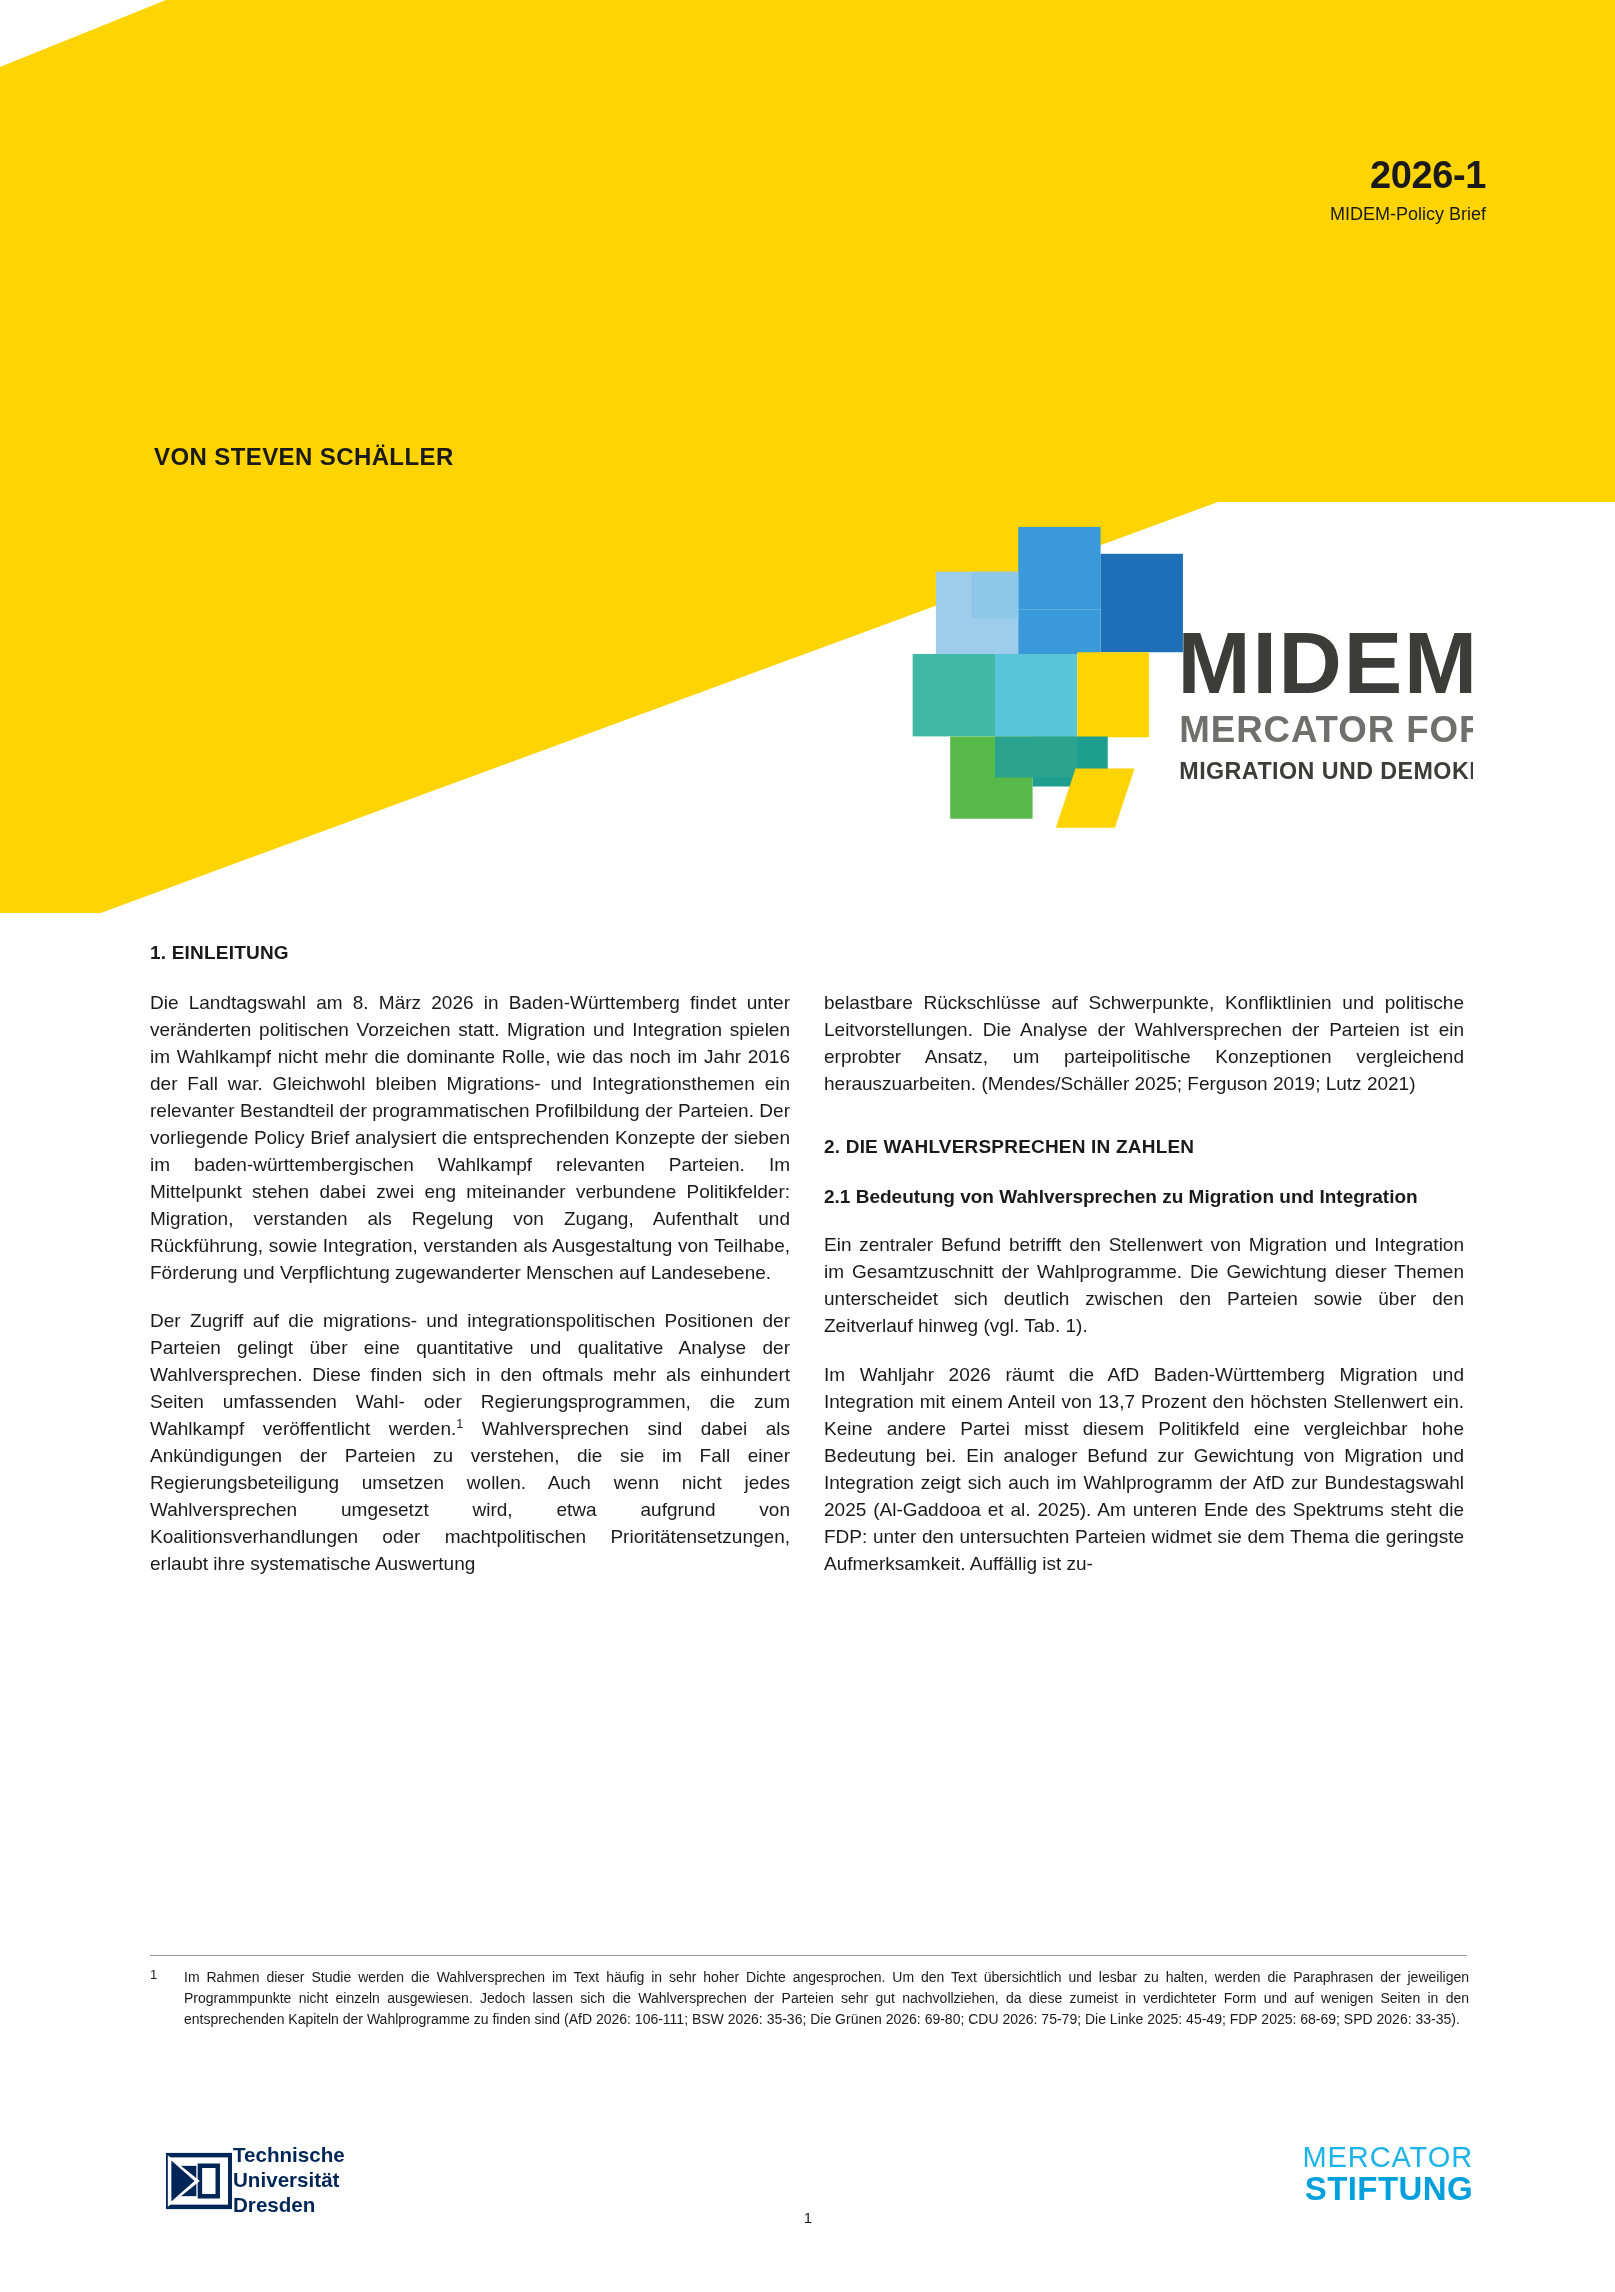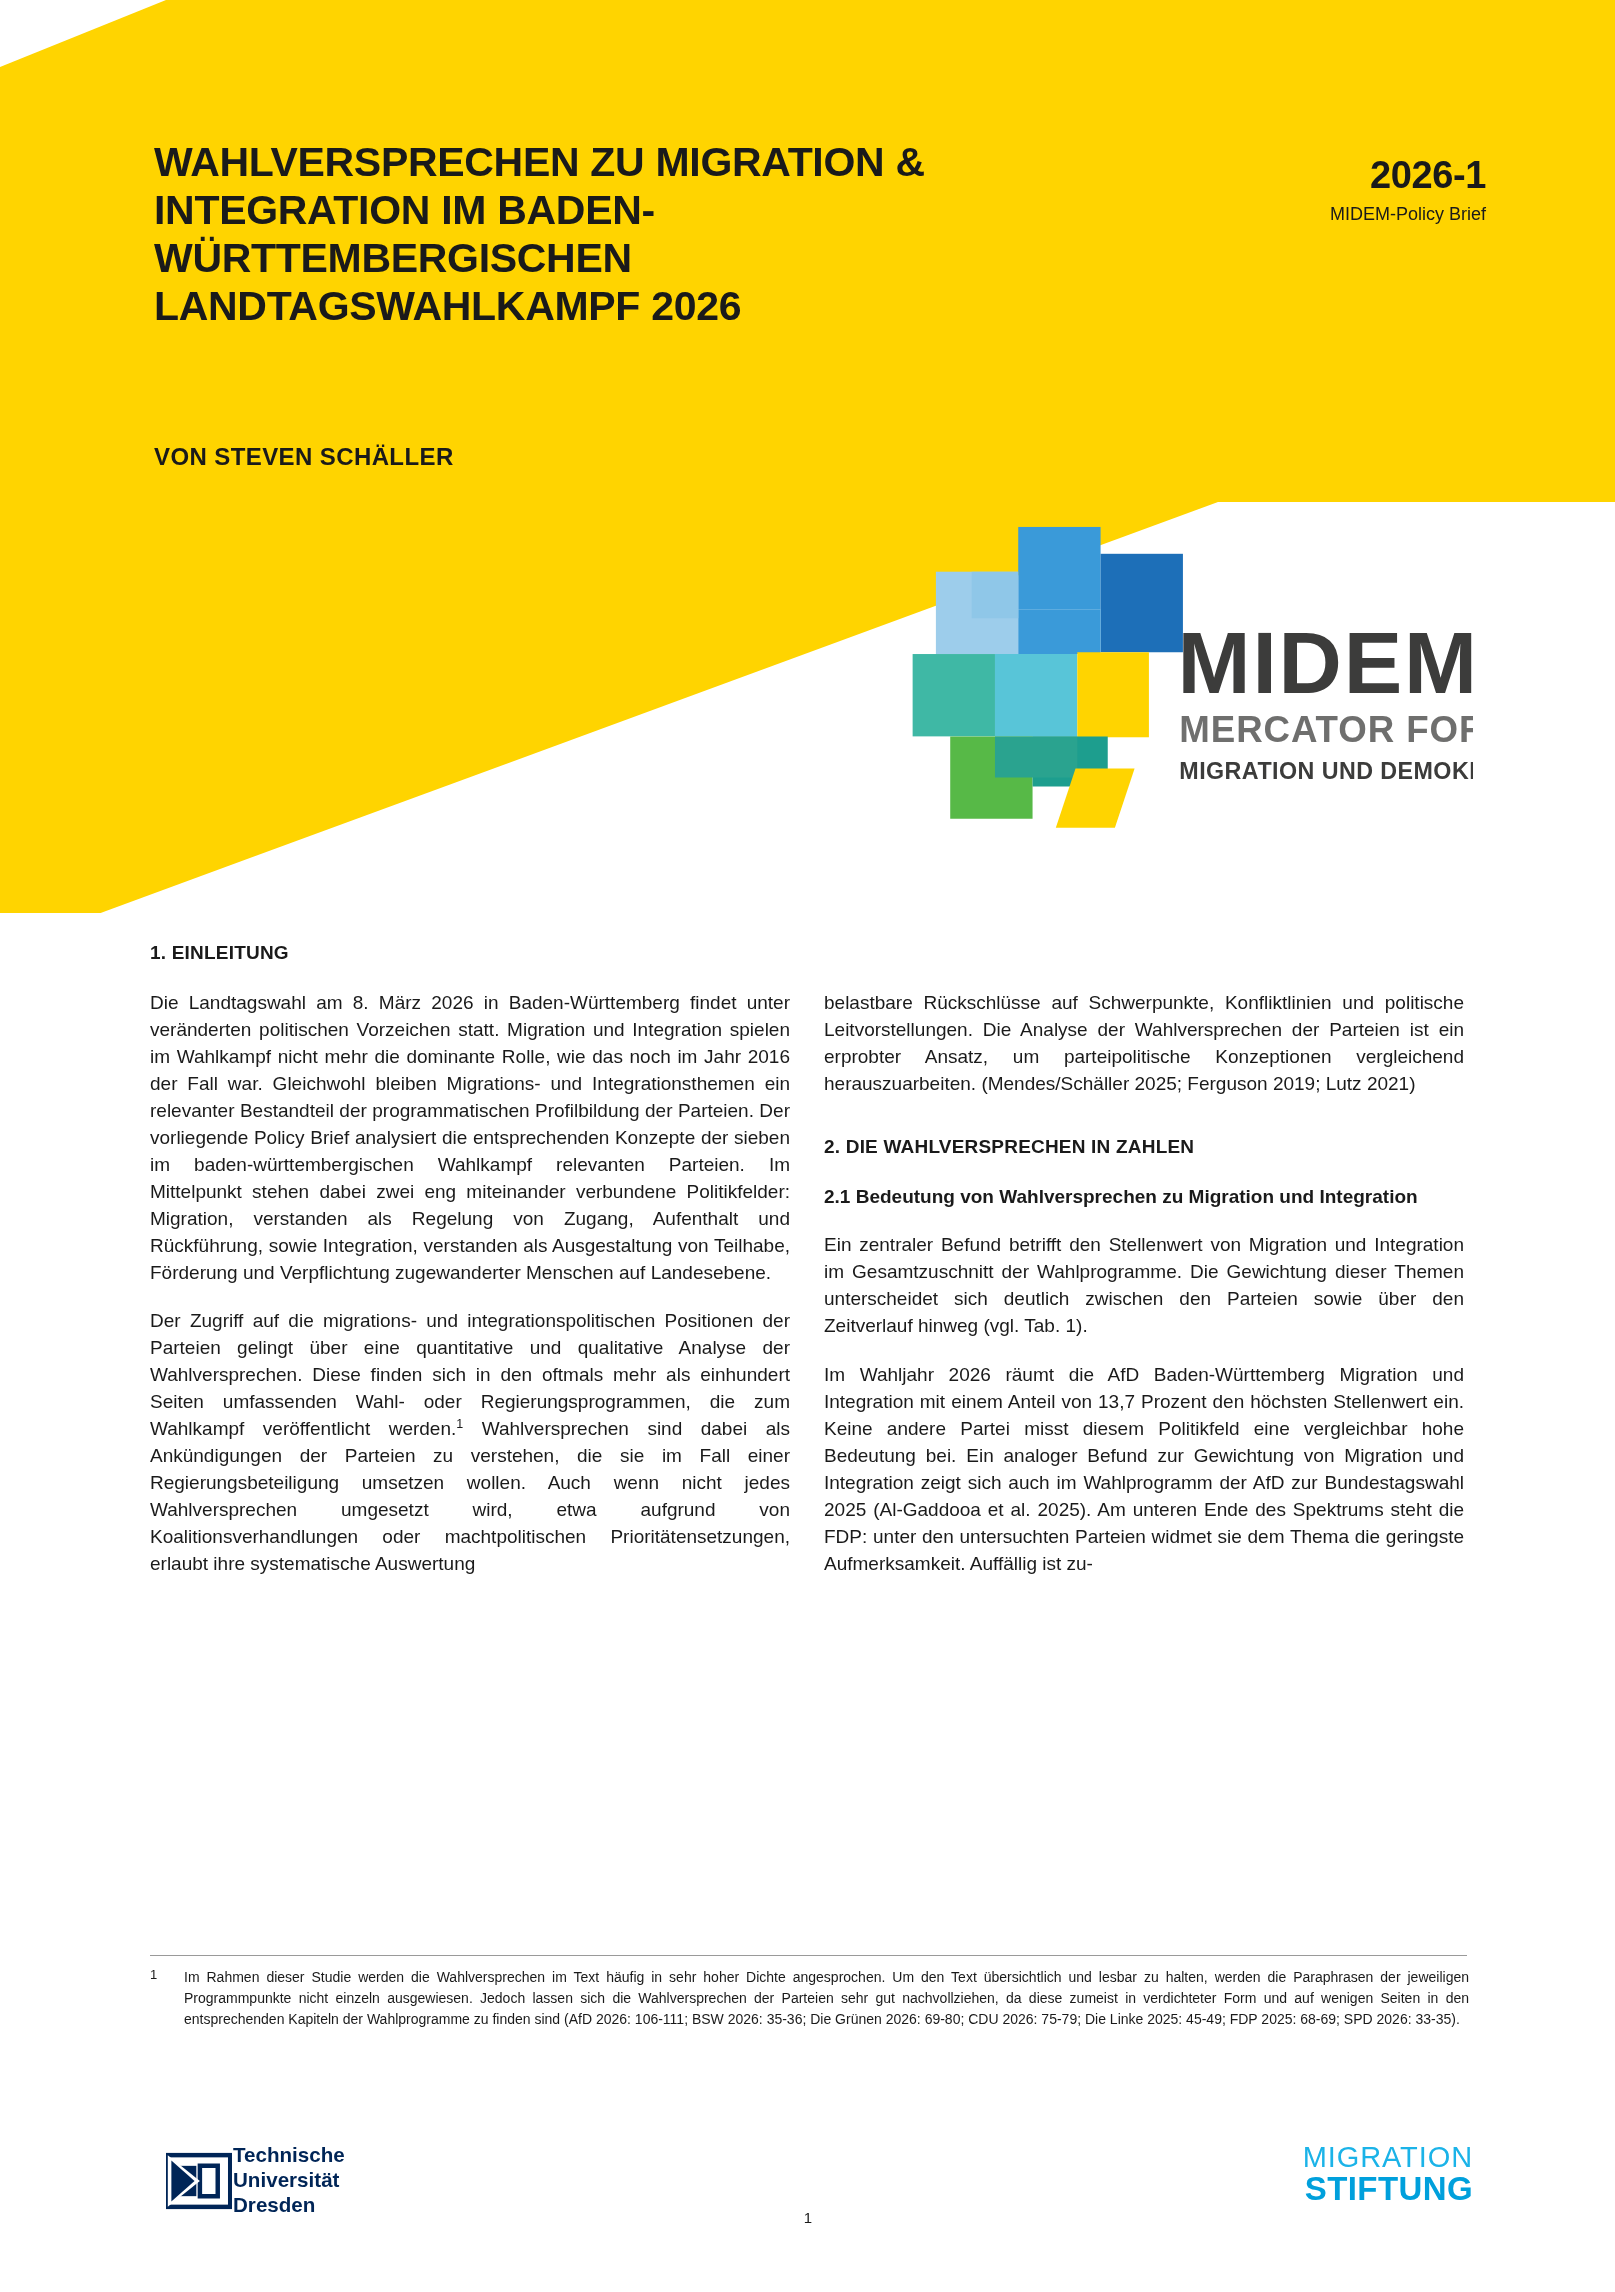--- a/index.html
+++ b/index.html
@@ -204,21 +204,20 @@
   }
 </style>
 </head>
 <body>
 
 <div class="header-wrap">
   <div class="yellow-band"></div>
   <div class="yellow-tri"></div>
   <div class="yellow-notch"></div>
 
-  <div class="title">WAHLVERSPRECHEN ZU MIGRATION &amp; INTEGRATION IM BADEN-WÜRTTEMBERGISCHEN LANDTAGSWAHLKAMPF 2026</div>
   <div class="author">VON STEVEN SCHÄLLER</div>
   <div class="issue-no">2026-1</div>
   <div class="issue-sub">MIDEM-Policy Brief</div>
 
   <div class="logo">
     <svg width="573" height="358" viewBox="0 0 640 400" xmlns="http://www.w3.org/2000/svg">
 
       <rect x="40" y="60" width="92" height="92" fill="#9dcdeb"></rect>
       <rect x="132" y="10" width="92" height="92" fill="#3a9ad9"></rect>
       <rect x="224" y="40" width="92" height="110" fill="#1d6fb8"></rect>
@@ -268,18 +267,18 @@
     </svg>
   </div>
   <div class="tud-text">
     <div>Technische</div>
     <div>Universität</div>
     <div>Dresden</div>
   </div>
 </div>
 
 <div class="mercator">
-  <div class="merc-1">MIGRATION</div>
+  <div class="merc-1">MERCATOR</div>
   <div class="merc-2">STIFTUNG</div>
 </div>
 
 <div class="page-num">1</div>
 
 
 </body></html>

